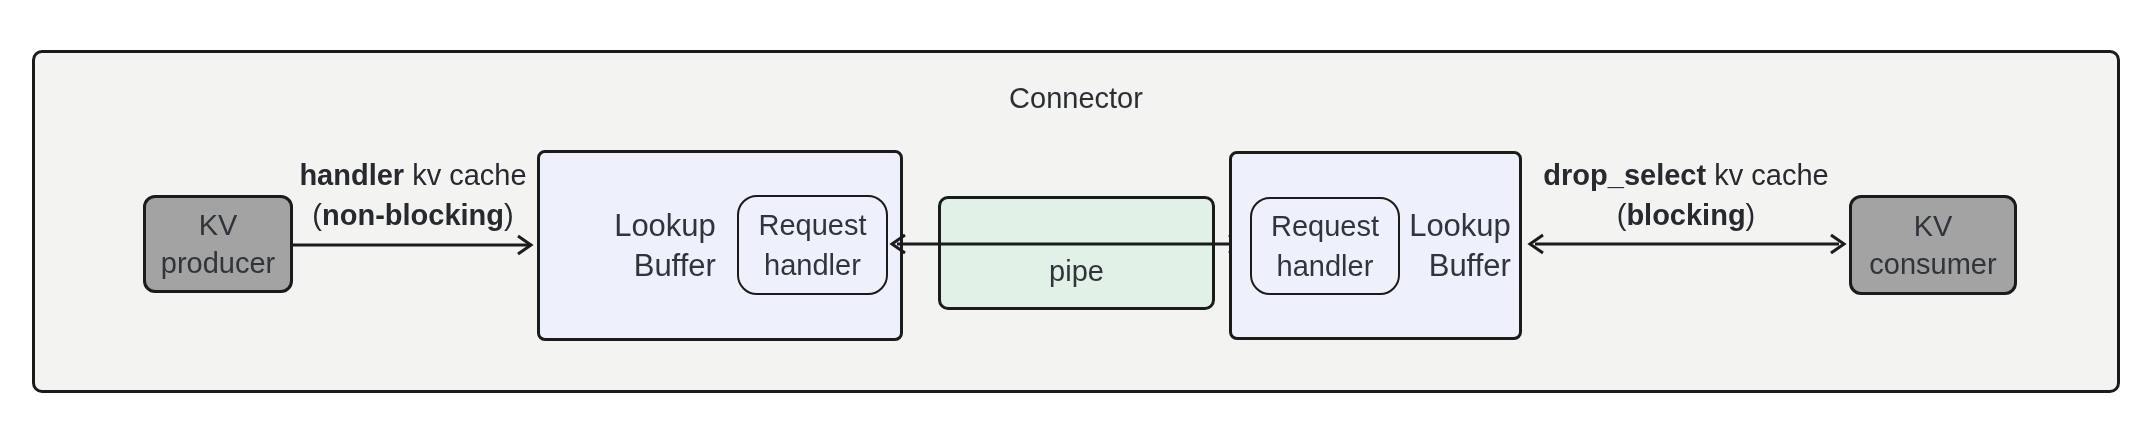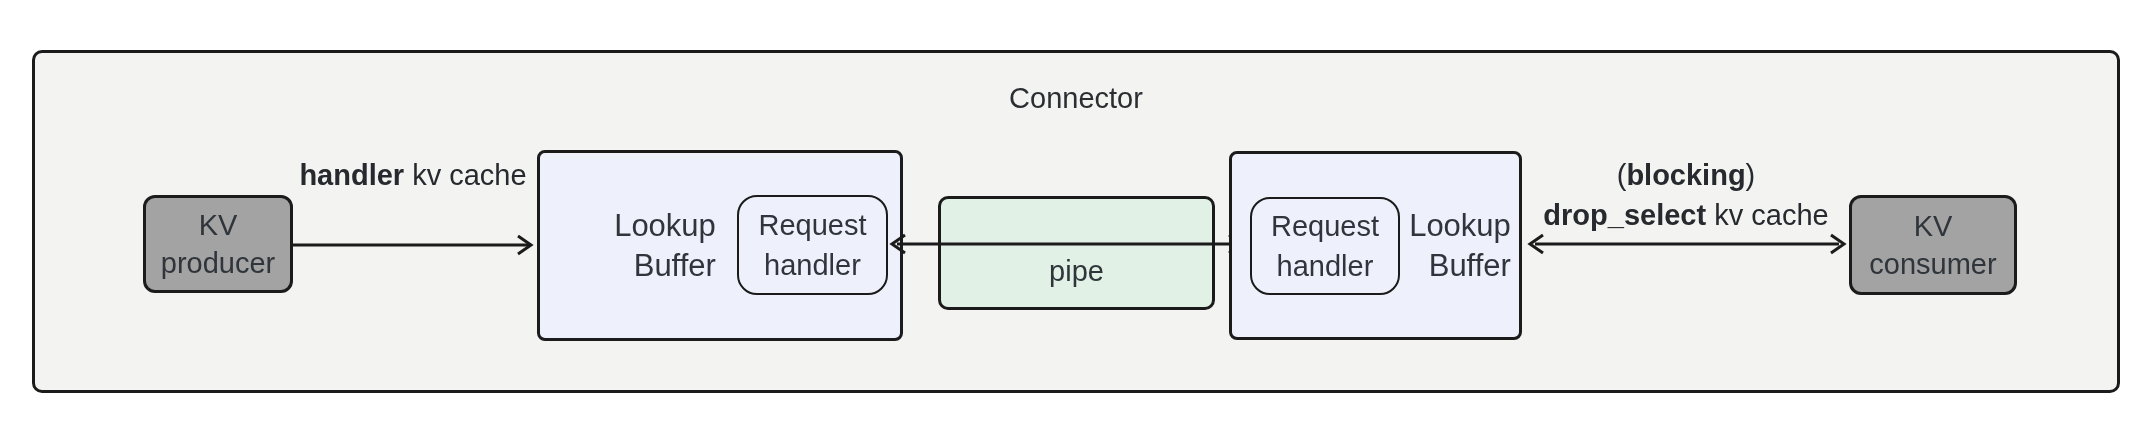--- a/index.html
+++ b/index.html
@@ -115,20 +115,21 @@
 <div class="canvas">
   <div class="outer">
 
     <div class="title">Connector</div>
 
     <div class="node" style="left:108px; top:142px; width:150px; height:98px;">KV
 producer</div>
 
     <div class="edge-label" style="left:208px; top:102px;">
       <div><span class="bold">handler</span><span> kv cache</span></div>
+      <div><span>(</span><span class="bold">non-blocking</span><span>)</span></div>
     </div>
 
     <svg class="arrow" style="left:258px; top:178px;" width="242" height="28" viewBox="0 0 242 28">
       <line x1="0" y1="14" x2="236" y2="14"></line>
       <path d="M225 5 L238 14 L225 23"></path>
     </svg>
 
     <div class="buffer" style="left:502px; top:97px; width:366px; height:191px;">
       <div class="buffer-label" style="left:25px; top:0; width:200px; height:185px;">Lookup
 Buffer</div>
@@ -153,21 +154,21 @@
 Buffer</div>
     </div>
 
     <svg class="arrow" style="left:1492px; top:177px;" width="320" height="28" viewBox="0 0 320 28">
       <line x1="8" y1="14" x2="312" y2="14"></line>
       <path d="M16 5 L3 14 L16 23"></path>
       <path d="M304 5 L317 14 L304 23"></path>
     </svg>
 
     <div class="edge-label" style="left:1481px; top:102px;">
+      <div><span class="bold">drop_select</span><span> kv cache</span></div>
       <div><span>(</span><span class="bold">blocking</span><span>)</span></div>
-      <div><span class="bold">drop_select</span><span> kv cache</span></div>
     </div>
 
     <div class="node" style="left:1814px; top:142px; width:168px; height:100px;">KV
 consumer</div>
 
   </div>
 </div>
 
 </body></html>

